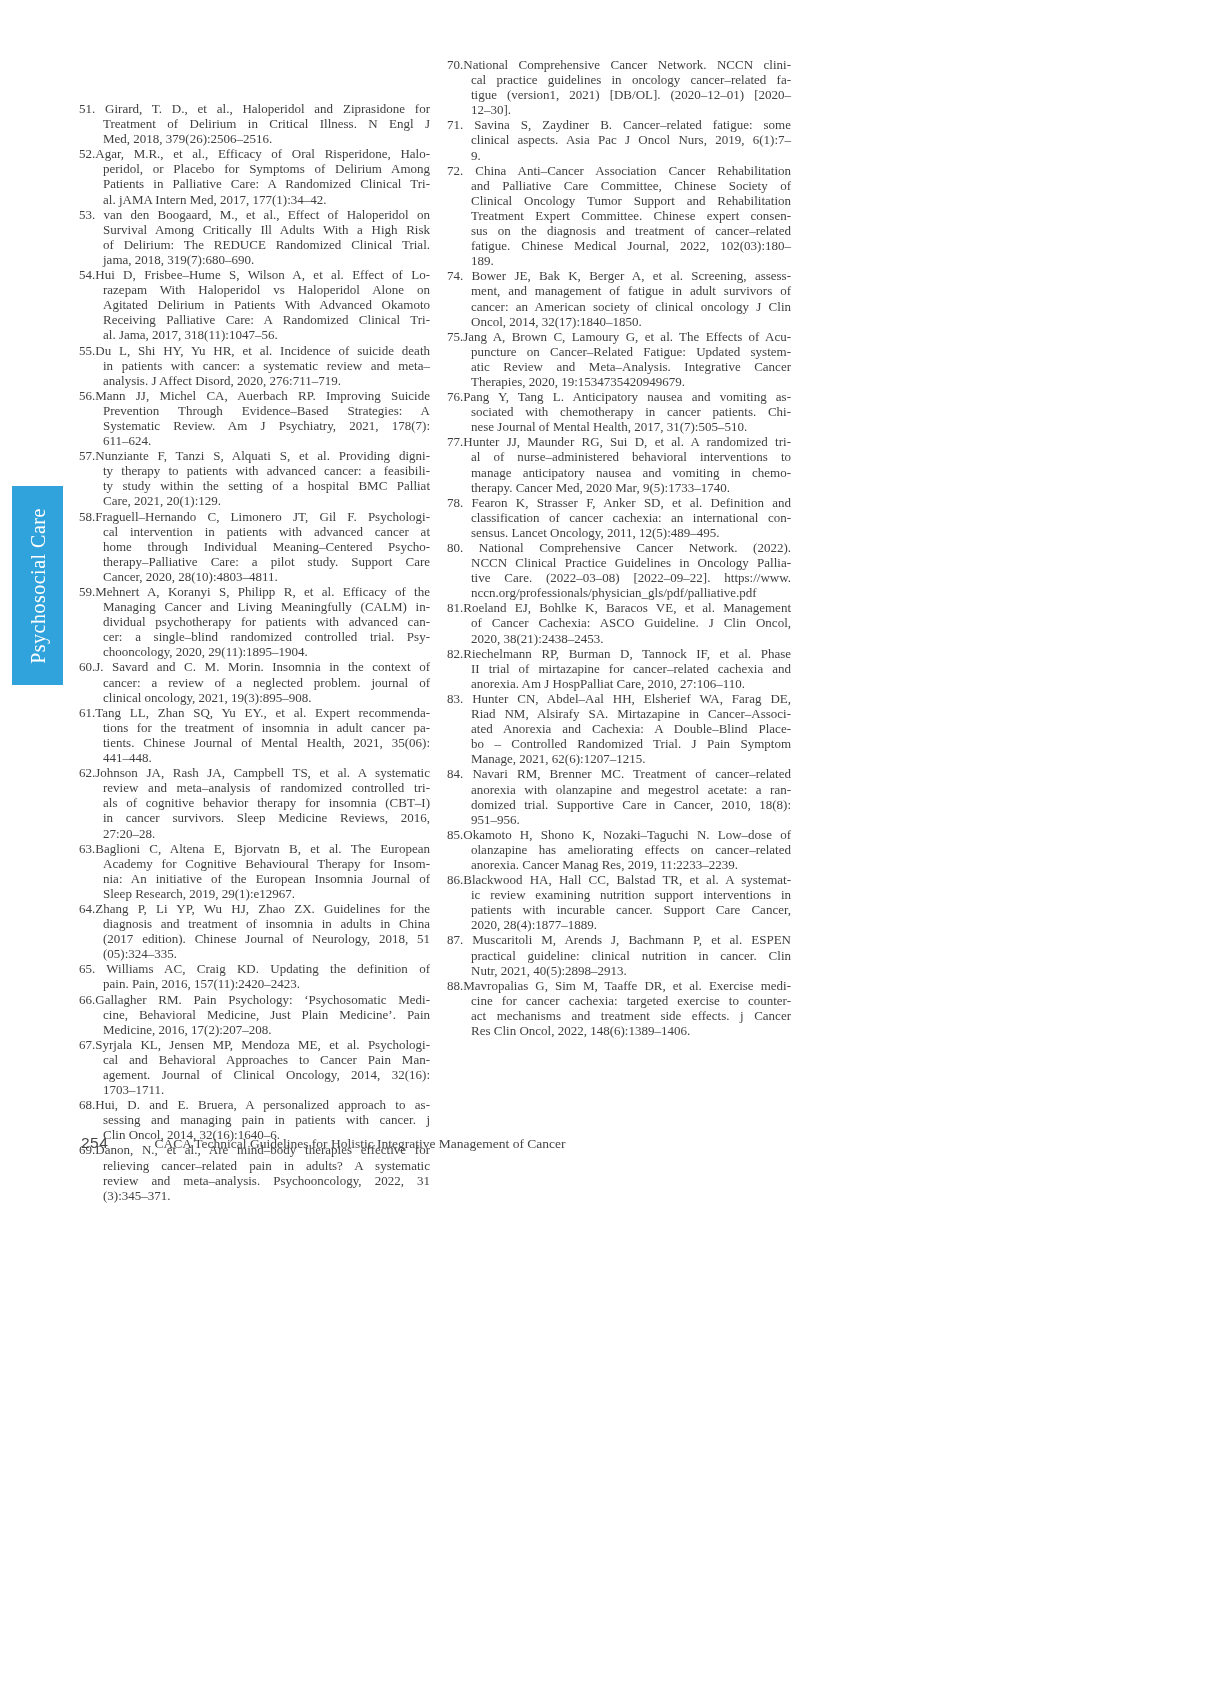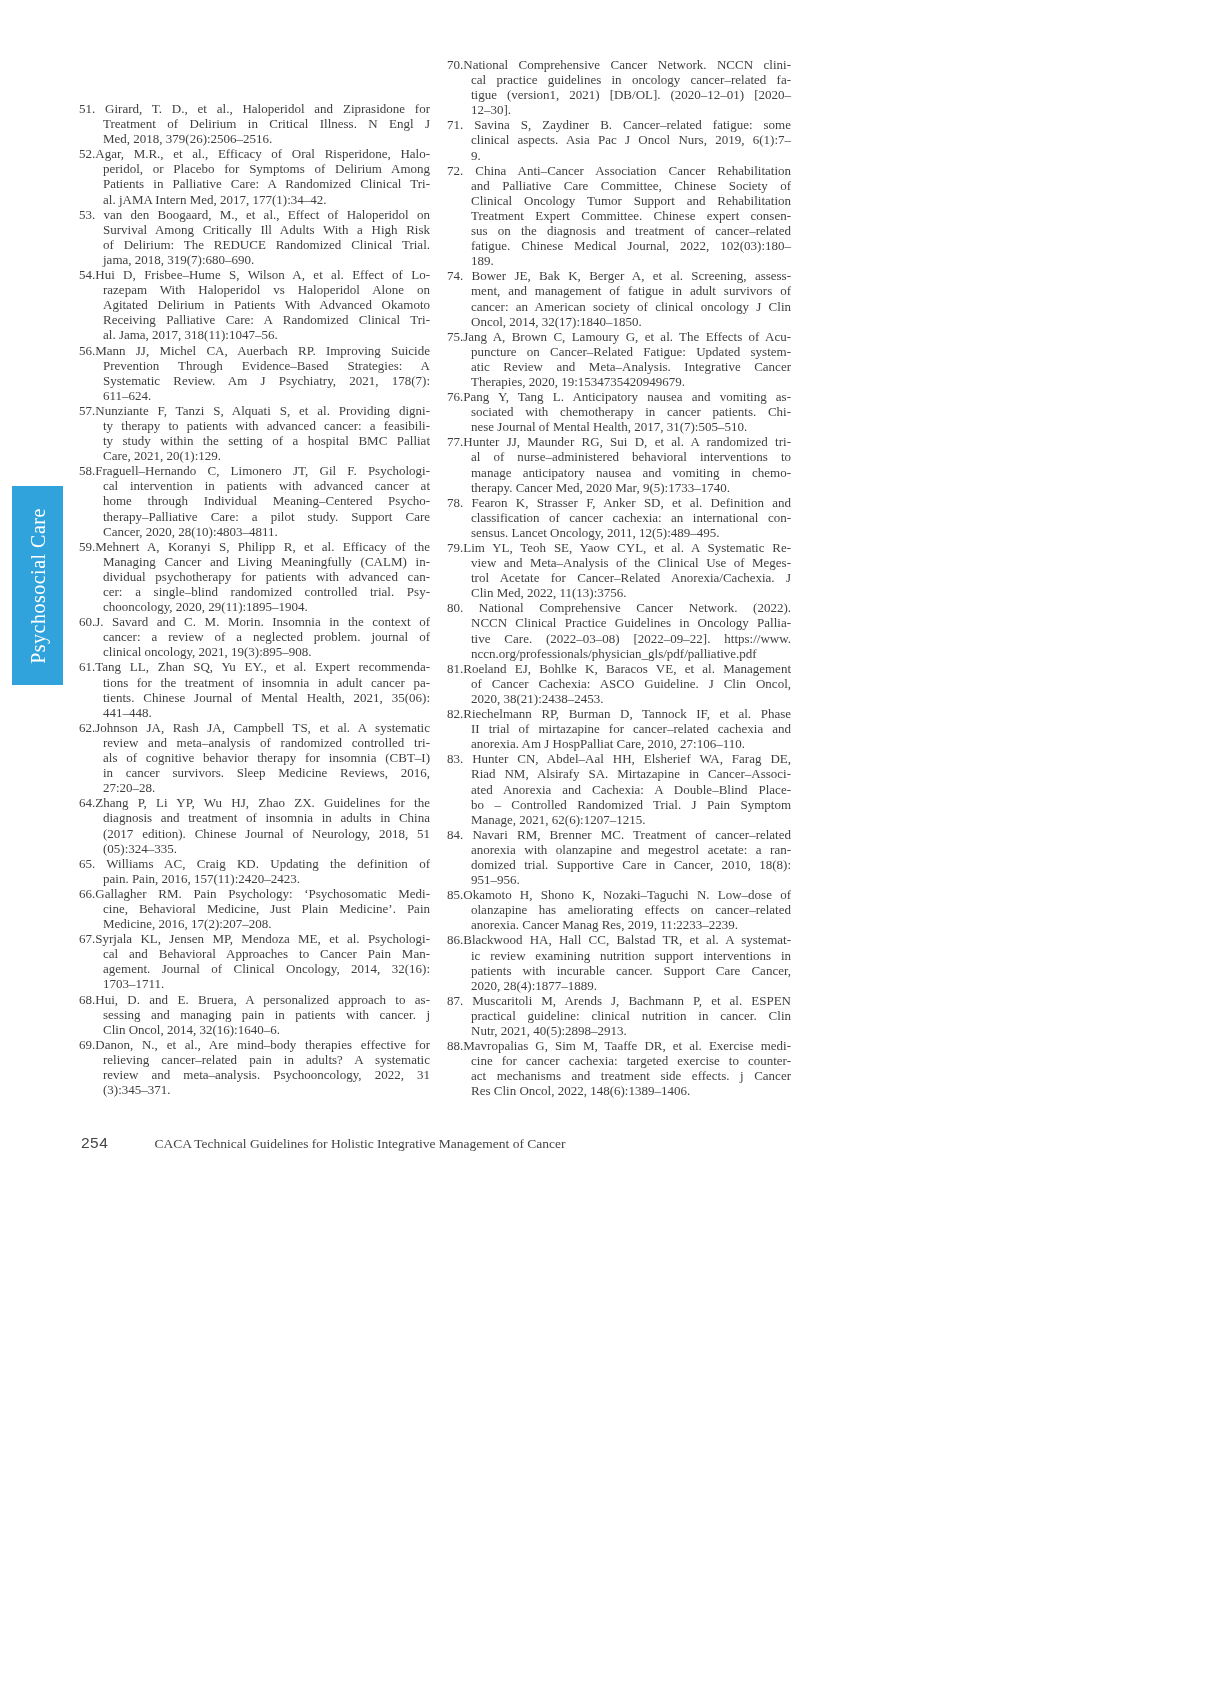--- a/index.html
+++ b/index.html
@@ -99,20 +99,25 @@
         <div class="line last">jama, 2018, 319(7):680–690.</div>
       </div>
       <div class="ref">
         <div class="line first">54.Hui D, Frisbee–Hume S, Wilson A, et al. Effect of Lo-</div>
         <div class="line">razepam With Haloperidol vs Haloperidol Alone on</div>
         <div class="line">Agitated Delirium in Patients With Advanced Okamoto</div>
         <div class="line">Receiving Palliative Care: A Randomized Clinical Tri-</div>
         <div class="line last">al. Jama, 2017, 318(11):1047–56.</div>
       </div>
       <div class="ref">
+        <div class="line first">55.Du L, Shi HY, Yu HR, et al. Incidence of suicide death</div>
+        <div class="line">in patients with cancer: a systematic review and meta–</div>
+        <div class="line last">analysis. J Affect Disord, 2020, 276:711–719.</div>
+      </div>
+      <div class="ref">
         <div class="line first">56.Mann JJ, Michel CA, Auerbach RP. Improving Suicide</div>
         <div class="line">Prevention Through Evidence–Based Strategies: A</div>
         <div class="line">Systematic Review. Am J Psychiatry, 2021, 178(7):</div>
         <div class="line last">611–624.</div>
       </div>
       <div class="ref">
         <div class="line first">57.Nunziante F, Tanzi S, Alquati S, et al. Providing digni-</div>
         <div class="line">ty therapy to patients with advanced cancer: a feasibili-</div>
         <div class="line">ty study within the setting of a hospital BMC Palliat</div>
         <div class="line last">Care, 2021, 20(1):129.</div>
@@ -141,20 +146,26 @@
         <div class="line">tions for the treatment of insomnia in adult cancer pa-</div>
         <div class="line">tients. Chinese Journal of Mental Health, 2021, 35(06):</div>
         <div class="line last">441–448.</div>
       </div>
       <div class="ref">
         <div class="line first">62.Johnson JA, Rash JA, Campbell TS, et al. A systematic</div>
         <div class="line">review and meta–analysis of randomized controlled tri-</div>
         <div class="line">als of cognitive behavior therapy for insomnia (CBT–I)</div>
         <div class="line">in cancer survivors. Sleep Medicine Reviews, 2016,</div>
         <div class="line last">27:20–28.</div>
+      </div>
+      <div class="ref">
+        <div class="line first">63.Baglioni C, Altena E, Bjorvatn B, et al. The European</div>
+        <div class="line">Academy for Cognitive Behavioural Therapy for Insom-</div>
+        <div class="line">nia: An initiative of the European Insomnia Journal of</div>
+        <div class="line last">Sleep Research, 2019, 29(1):e12967.</div>
       </div>
       <div class="ref">
         <div class="line first">64.Zhang P, Li YP, Wu HJ, Zhao ZX. Guidelines for the</div>
         <div class="line">diagnosis and treatment of insomnia in adults in China</div>
         <div class="line">(2017 edition). Chinese Journal of Neurology, 2018, 51</div>
         <div class="line last">(05):324–335.</div>
       </div>
       <div class="ref">
         <div class="line first">65. Williams AC, Craig KD. Updating the definition of</div>
         <div class="line last">pain. Pain, 2016, 157(11):2420–2423.</div>
@@ -225,26 +236,20 @@
         <div class="line">al of nurse–administered behavioral interventions to</div>
         <div class="line">manage anticipatory nausea and vomiting in chemo-</div>
         <div class="line last">therapy. Cancer Med, 2020 Mar, 9(5):1733–1740.</div>
       </div>
       <div class="ref">
         <div class="line first">78. Fearon K, Strasser F, Anker SD, et al. Definition and</div>
         <div class="line">classification of cancer cachexia: an international con-</div>
         <div class="line last">sensus. Lancet Oncology, 2011, 12(5):489–495.</div>
       </div>
       <div class="ref">
-        <div class="line first">79.Lim YL, Teoh SE, Yaow CYL, et al. A Systematic Re-</div>
-        <div class="line">view and Meta–Analysis of the Clinical Use of Meges-</div>
-        <div class="line">trol Acetate for Cancer–Related Anorexia/Cachexia. J</div>
-        <div class="line last">Clin Med, 2022, 11(13):3756.</div>
-      </div>
-      <div class="ref">
         <div class="line first">80. National Comprehensive Cancer Network. (2022).</div>
         <div class="line">NCCN Clinical Practice Guidelines in Oncology Pallia-</div>
         <div class="line">tive Care. (2022–03–08) [2022–09–22]. https://www.</div>
         <div class="line last">nccn.org/professionals/physician_gls/pdf/palliative.pdf</div>
       </div>
       <div class="ref">
         <div class="line first">81.Roeland EJ, Bohlke K, Baracos VE, et al. Management</div>
         <div class="line">of Cancer Cachexia: ASCO Guideline. J Clin Oncol,</div>
         <div class="line last">2020, 38(21):2438–2453.</div>
       </div>

